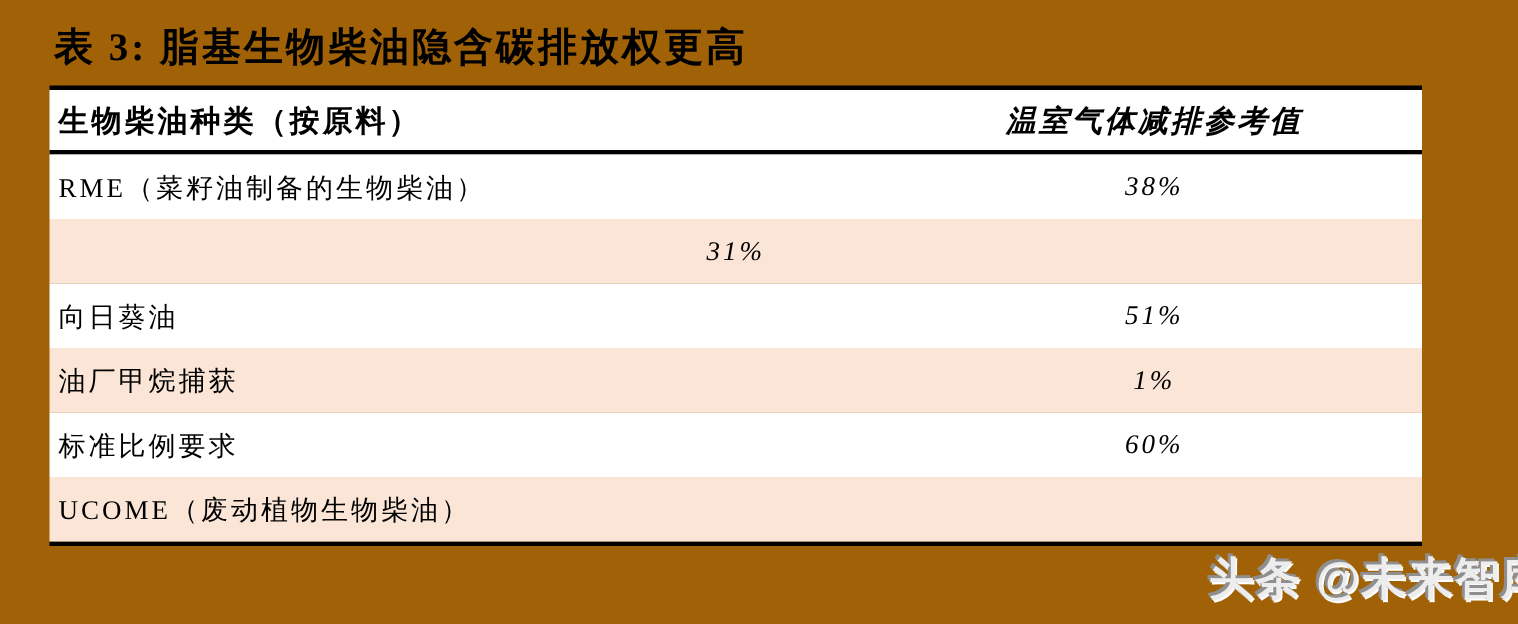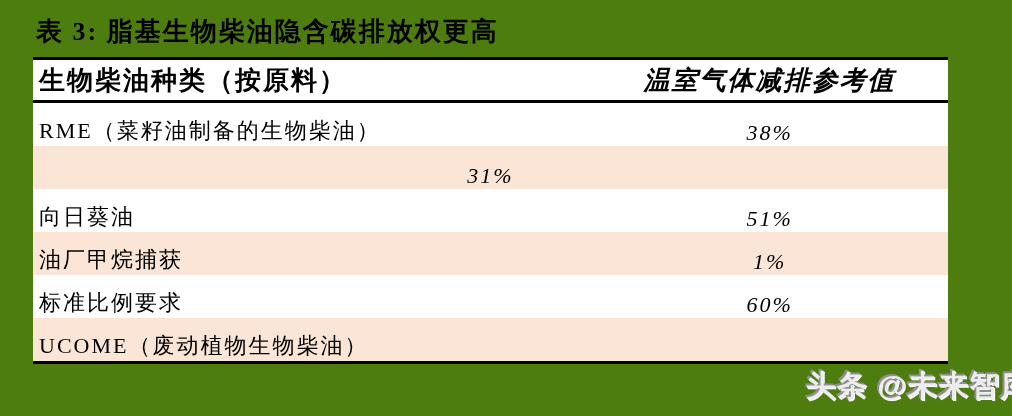--- a/index.html
+++ b/index.html
@@ -1,20 +1,20 @@
 <!DOCTYPE html>
 <html><head>
 <meta charset="utf-8">
 <style>
   html, body { margin: 0; padding: 0; background: #ffffff; }
   .page {
     position: relative;
     width: 1012px;
     height: 416px;
-    background: #4d7c0f;
+    background: #a16207;
     overflow: hidden;
     font-family: "Liberation Serif", "DejaVu Serif", serif;
     color: #000000;
   }
   .title {
     position: absolute;
     left: 36px;
     top: 14px;
     font-size: 26px;
     font-weight: bold;
@@ -27,32 +27,32 @@
     top: 57px;
     width: 915px;
     border-top: 3px solid #000000;
   }
   .thead {
     display: flex;
     align-items: center;
     height: 40px;
     border-bottom: 3px solid #000000;
     font-weight: bold;
-    font-size: 26px;
+    font-size: 20px;
     letter-spacing: 2px;
     background: #ffffff;
   }
   .tbody {
     border-bottom: 3px solid #000000;
   }
   .row {
     display: flex;
-    align-items: flex-end;
+    align-items: center;
     height: 43px;
-    font-size: 22px;
+    font-size: 18px;
     letter-spacing: 2px;
     background: #ffffff;
   }
   .tbody .row:nth-child(even) {
     background: #FBE5D6;
   }
   .col1 {
     flex: 0 0 61%;
     padding-left: 6px;
     box-sizing: border-box;

